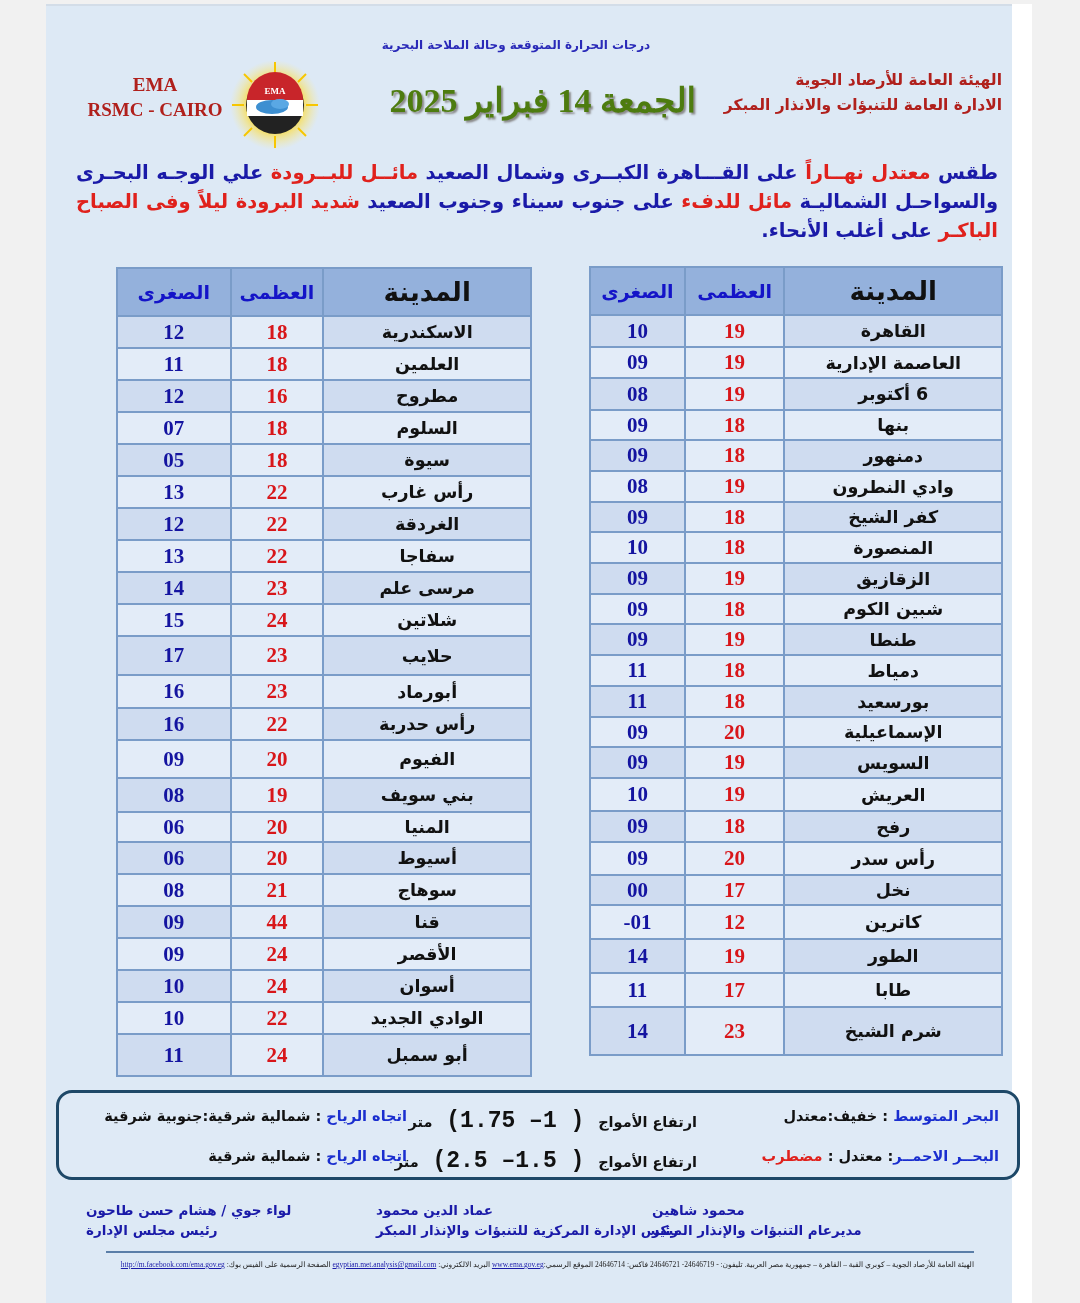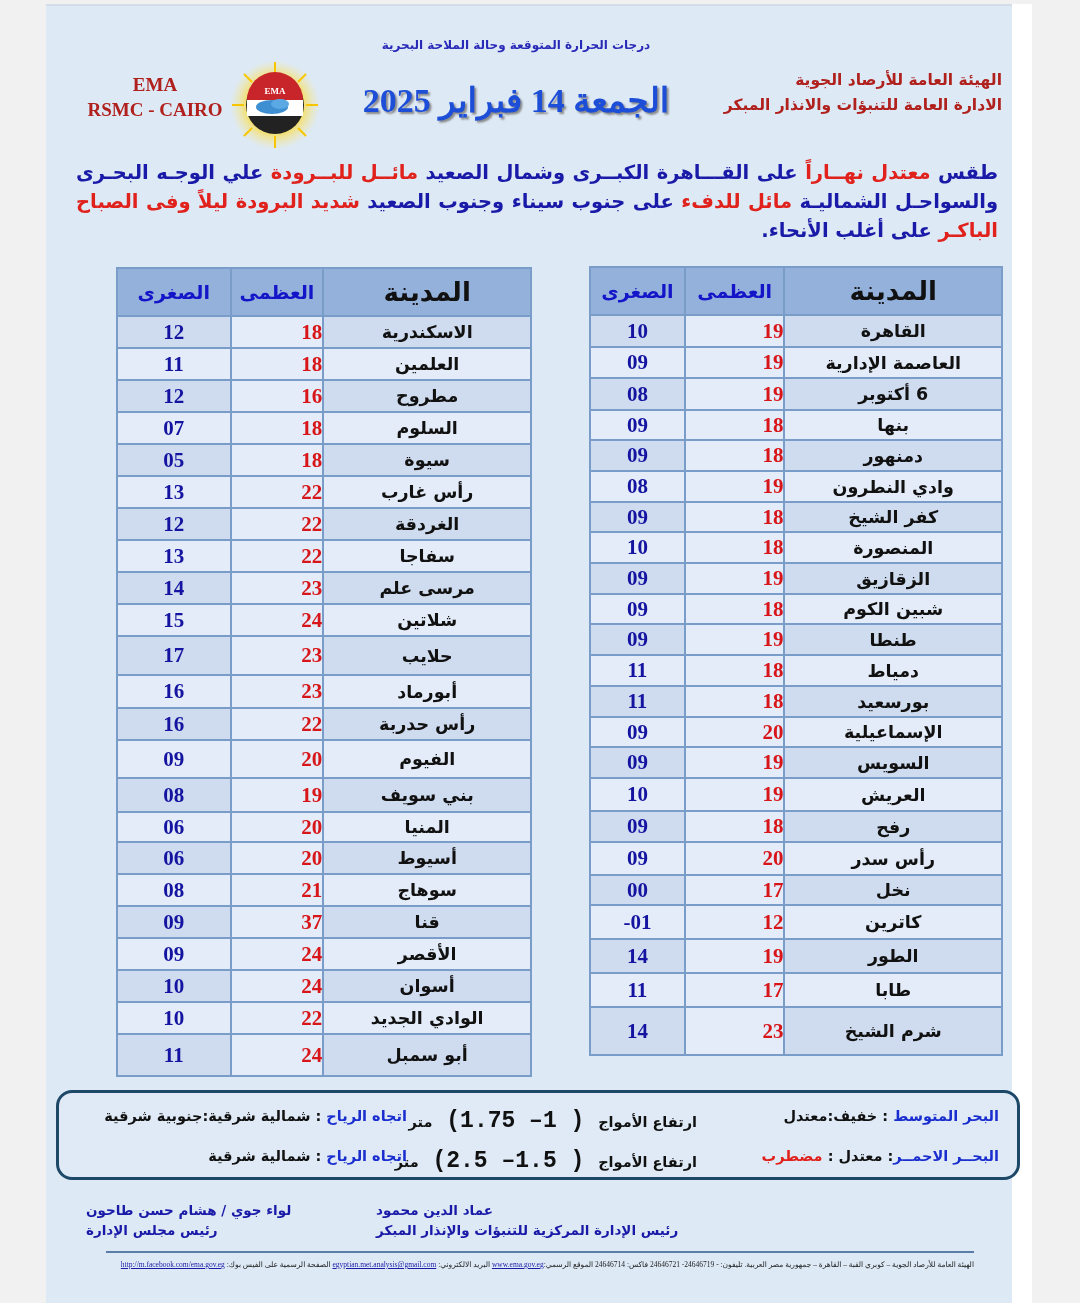--- a/index.html
+++ b/index.html
@@ -9,35 +9,35 @@
   .page {
     position: absolute; left: 46px; top: 4px; width: 966px; height: 1299px;
     background: #dde9f5; border-top: 2px solid #d3dde8;
   }
   .abs { position: absolute; }
 
   
   .ema-left { left: 34px; top: 66px; width: 150px; text-align: center; font-family: "Liberation Serif", serif; font-weight: bold; color: #b0201c; font-size: 19px; line-height: 25px; }
   .logo { left: 184px; top: 54px; width: 90px; height: 90px; }
   .subtitle { left: 280px; top: 32px; width: 380px; text-align: center; color: #2a2ab8; font-weight: bold; font-size: 12px; }
-  .date-title { left: 290px; top: 74px; width: 360px; text-align: center; font-family: "Liberation Serif", serif; font-weight: bold; font-size: 34px; color: #1d4ed8; text-shadow: 2px 2px 2px #8a8a8a; direction: rtl; }
+  .date-title { left: 290px; top: 74px; width: 360px; text-align: right; font-family: "Liberation Serif", serif; font-weight: bold; font-size: 34px; color: #4d7c0f; text-shadow: 2px 2px 2px #8a8a8a; direction: rtl; }
   .org-right { right: 10px; top: 62px; width: 330px; text-align: right; color: #b0201c; font-weight: bold; font-size: 15.5px; line-height: 25px; direction: rtl; }
 
   
   .forecast { left: 30px; top: 152px; width: 922px; direction: rtl; text-align: justify; text-align-last: right; font-weight: bold; font-size: 19.5px; line-height: 29px; color: #1a1aa8; }
   .forecast .red { color: #e0211c; margin-top: 22px; }
 
   
   table { border-collapse: collapse; direction: rtl; position: absolute; }
   td, th { border: 2px solid #7a9cc8; text-align: center; }
   th { background: #94b1dc; height: 48px; font-size: 20px; font-weight: bold; }
   th.city-h { color: #111; font-size: 26px; }
   th.max-h, th.min-h { color: #1414c8; font-size: 19px; }
   td.city { font-weight: bold; font-size: 17.5px; color: #111; }
-  td.max { font-family: "Liberation Serif", serif; font-weight: bold; font-size: 21px; color: #d8161a; text-align: right; }
+  td.max { font-family: "Liberation Serif", serif; font-weight: bold; font-size: 21px; color: #d8161a; }
   td.min { font-family: "Liberation Serif", serif; font-weight: bold; font-size: 21px; color: #1414a0; }
   tr.alt td.city, tr.alt td.min { background: #cfdcf0; }
   tr td { background: #e3ecf8; }
   tr.alt td.max { background: #e3ecf8; }
 
   #table-right { left: 543px; top: 260px; width: 414px; }
   #table-right .c-city { width: 219px; }
   #table-right .c-max { width: 100px; }
   #table-right .c-min { width: 95px; }
   #table-left { left: 70px; top: 261px; width: 416px; }
@@ -337,21 +337,21 @@
           <td class="max">20</td>
           <td class="min">06</td>
         </tr>
         <tr style="height: 32px;">
           <td class="city">سوهاج</td>
           <td class="max">21</td>
           <td class="min">08</td>
         </tr>
         <tr class="alt" style="height: 32px;">
           <td class="city">قنا</td>
-          <td class="max">37</td>
+          <td class="max">44</td>
           <td class="min">09</td>
         </tr>
         <tr style="height: 32px;">
           <td class="city">الأقصر</td>
           <td class="max">24</td>
           <td class="min">09</td>
         </tr>
         <tr class="alt" style="height: 32px;">
           <td class="city">أسوان</td>
           <td class="max">24</td>
@@ -388,20 +388,24 @@
       </span>
       <span class="waves">
         <span style="position:static">ارتفاع الأمواج</span><span style="position:static" class="wave-num"> ( 1.5– 2.5) </span><span style="position:static">متر</span>
       </span>
       <span class="wind">
         <span style="position:static" class="blue">اتجاه الرياح</span><span style="position:static"> : شمالية شرقية</span>
       </span>
     </div>
   </div>
 
+  <div class="abs sig sig1">
+    <div>محمود شاهين</div>
+    <div>مديرعام التنبؤات والإنذار المبكر</div>
+  </div>
   <div class="abs sig sig2">
     <div>عماد الدين محمود</div>
     <div>رئيس الإدارة المركزية للتنبؤات والإنذار المبكر</div>
   </div>
   <div class="abs sig sig3">
     <div>لواء جوي / هشام حسن طاحون</div>
     <div>رئيس مجلس الإدارة</div>
   </div>
 
   <div class="abs rule"></div>

